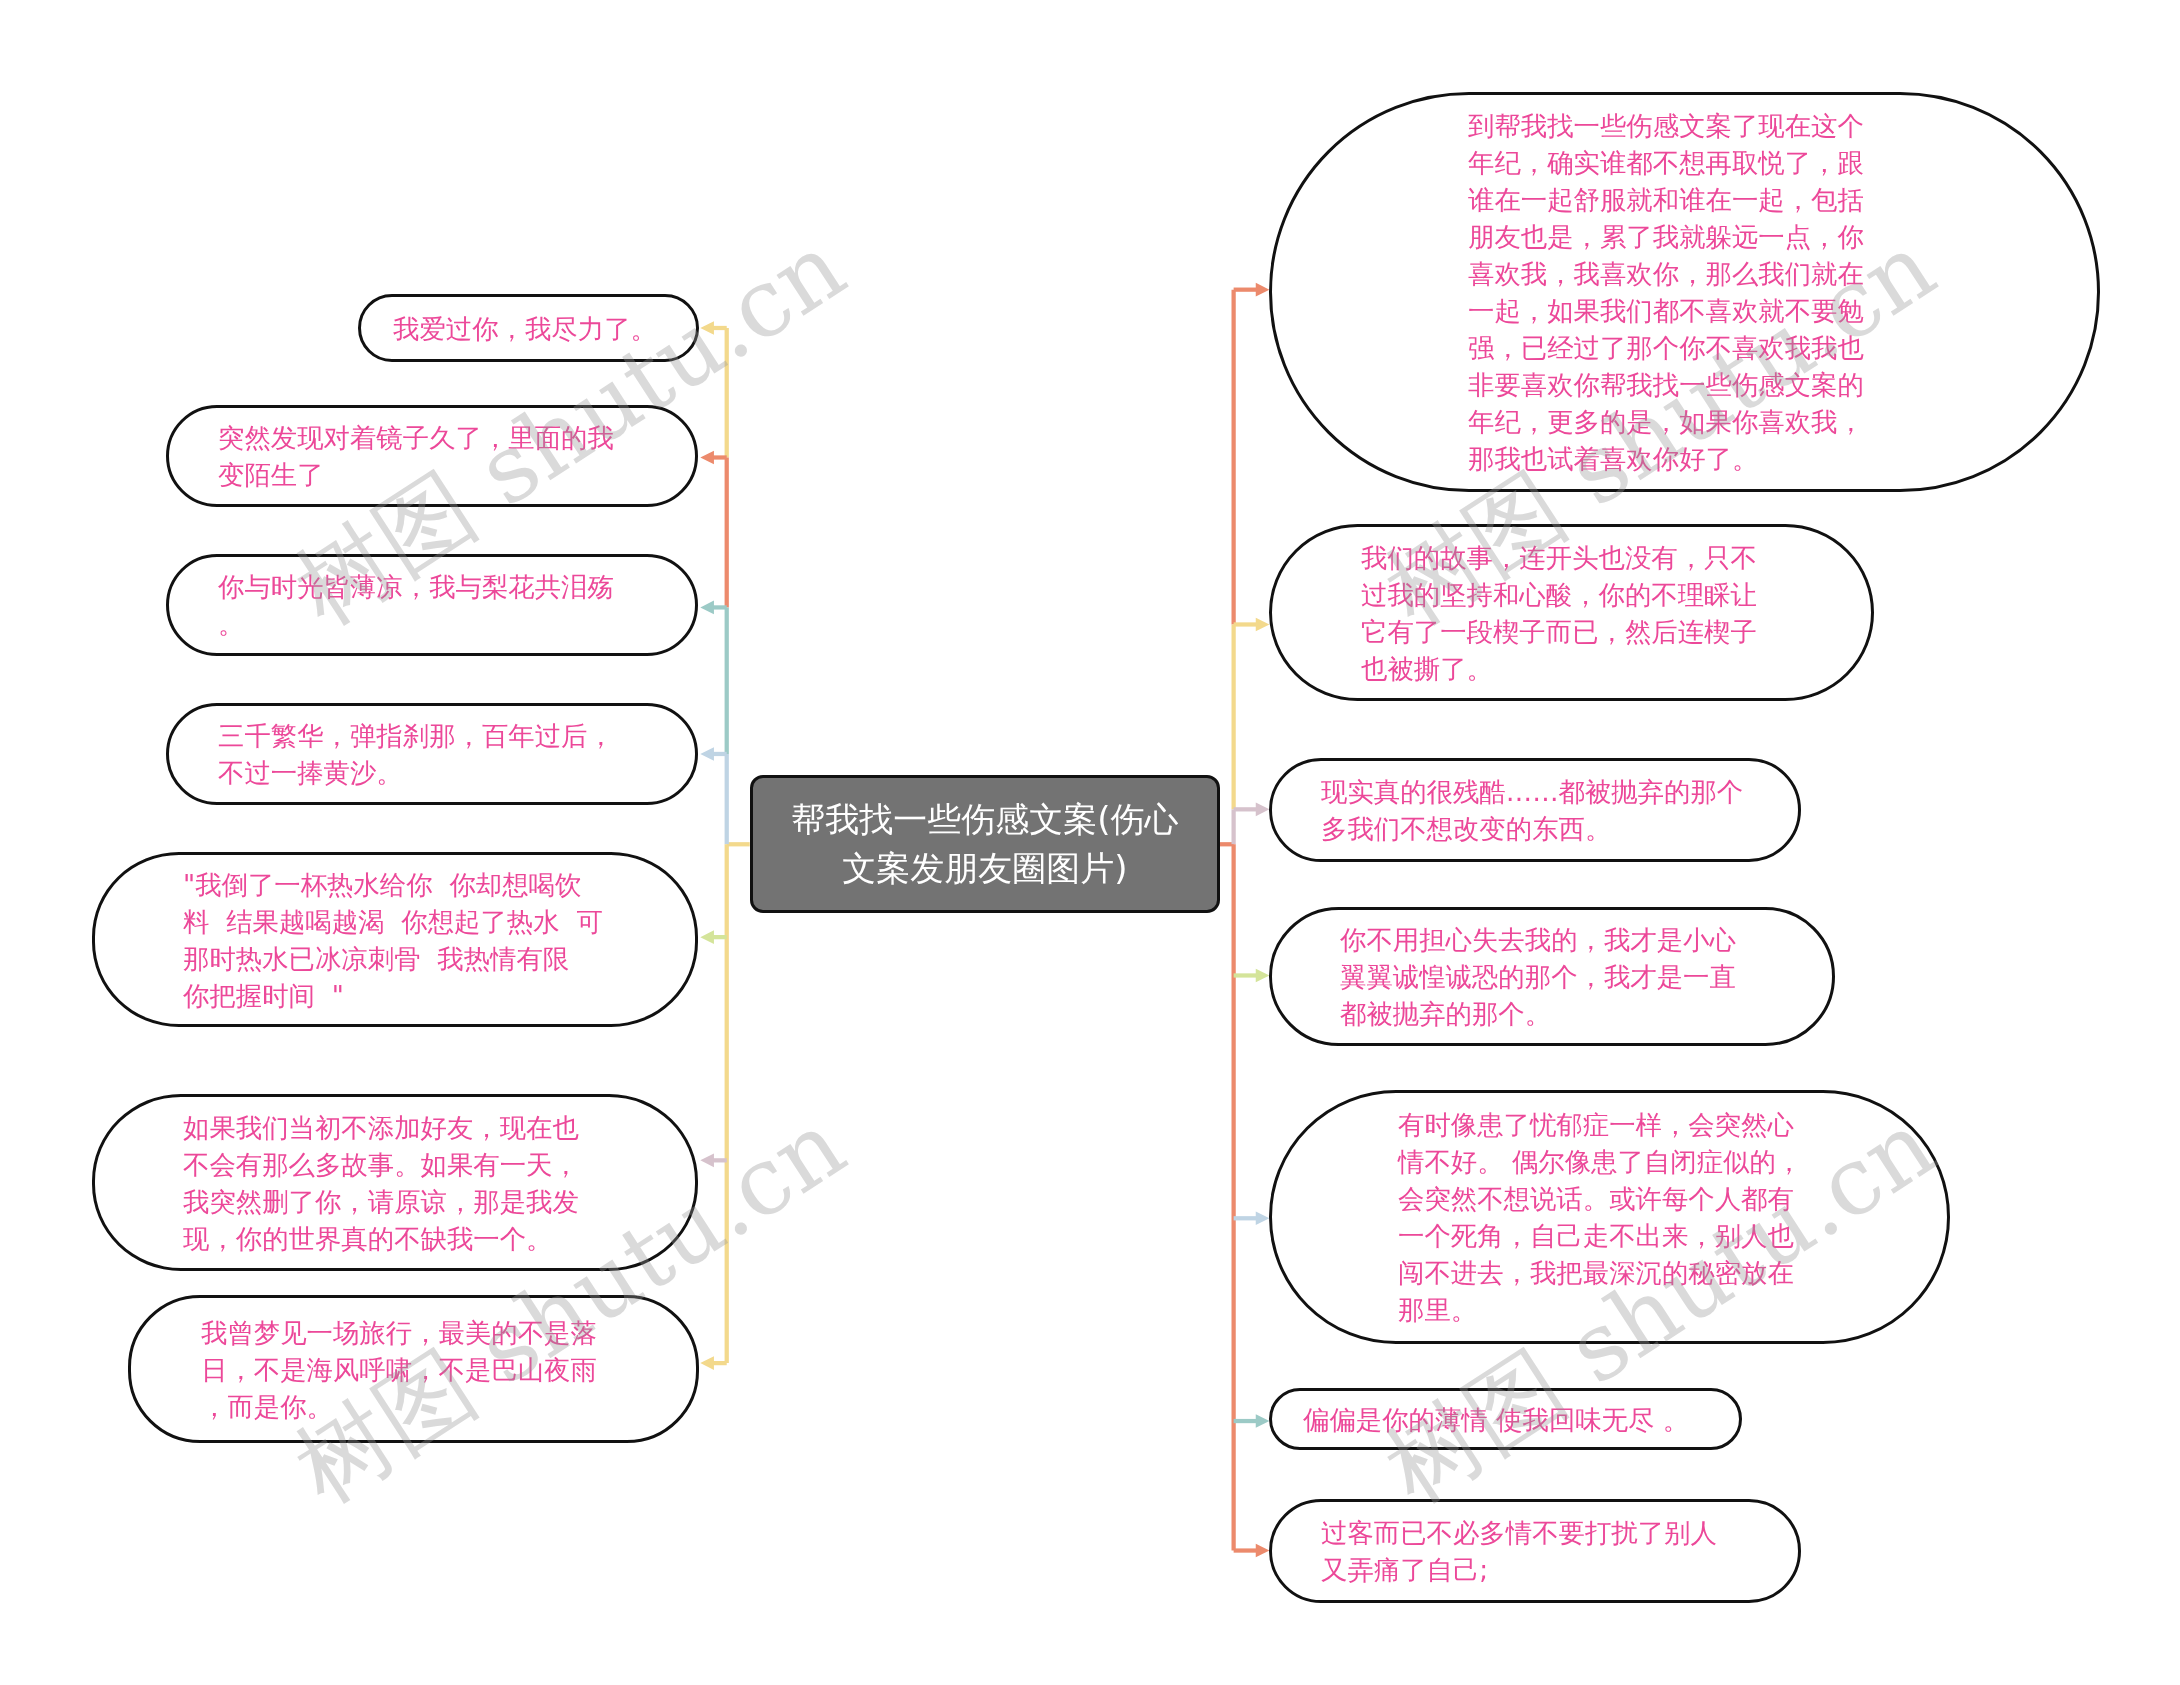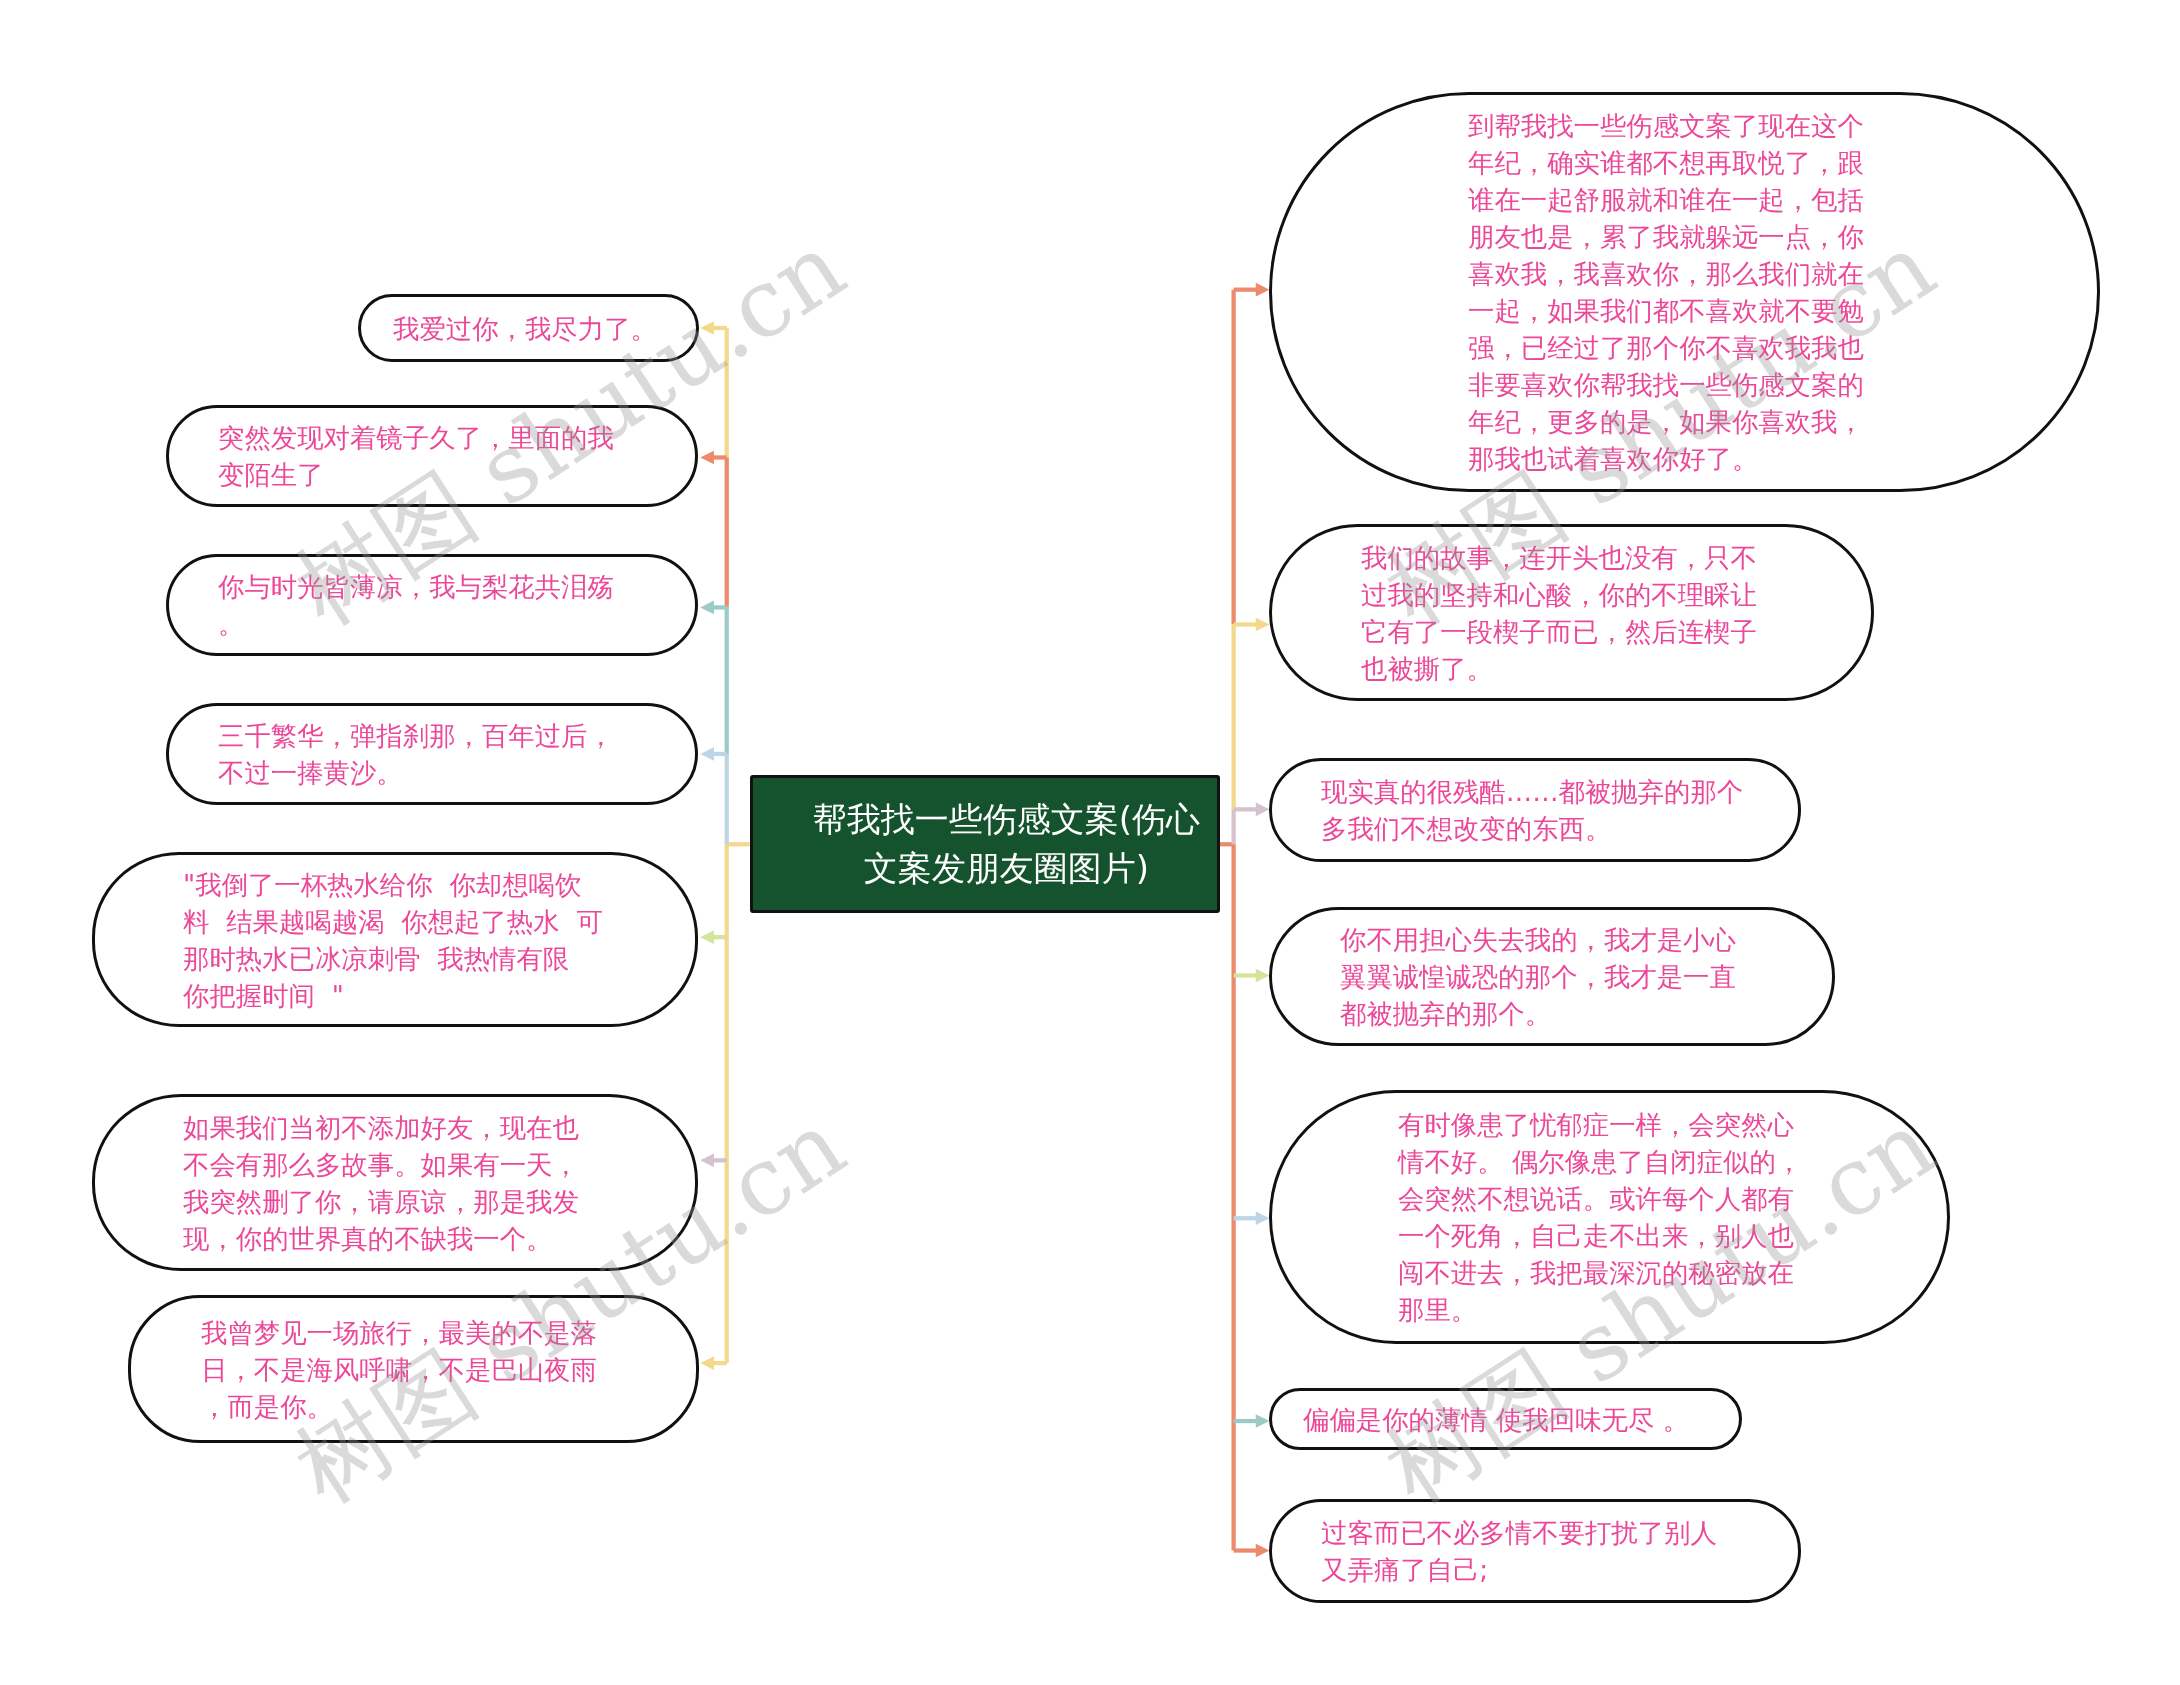--- a/index.html
+++ b/index.html
@@ -4,24 +4,24 @@
 <style>
   html, body { margin:0; padding:0; background:#ffffff; }
   body { width:2181px; height:1686px; position:relative; overflow:hidden;
          font-family:"DejaVu Sans","Liberation Sans",sans-serif; }
   #canvas { position:absolute; left:0; top:0; width:2181px; height:1686px; }
   svg.links { position:absolute; left:0; top:0; }
   .node { position:absolute; box-sizing:border-box; background:#fff;
           border:3.4px solid #111; display:flex; align-items:center;
           color:#ec4899; font-size:26.4px; line-height:37px; }
   .node .txt { display:block; white-space:pre-wrap; }
-  .root { position:absolute; box-sizing:border-box; background:#14532d;
-          border:3.4px solid #111; border-radius:3px; color:#fff;
+  .root { position:absolute; box-sizing:border-box; background:#737373;
+          border:3.4px solid #111; border-radius:13px; color:#fff;
           font-size:34px; line-height:49px; text-align:center;
-          display:flex; align-items:center; justify-content:flex-end;
+          display:flex; align-items:center; justify-content:center;
           padding:0 17px; }
   .watermark { position:absolute; color:rgba(150,150,150,0.35);
                font-family:"DejaVu Serif","Liberation Serif",serif;
                font-size:94px; transform:rotate(-33deg); white-space:nowrap;
                pointer-events:none; }
 </style>
 </head>
 <body>
 
 <div id="canvas">

